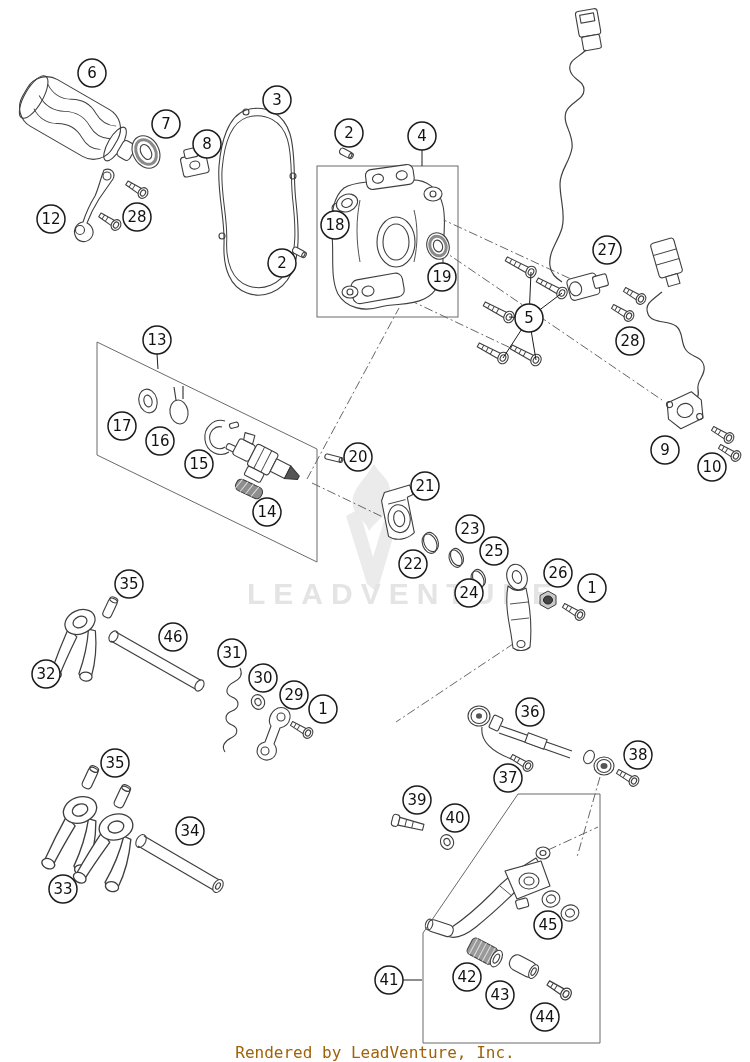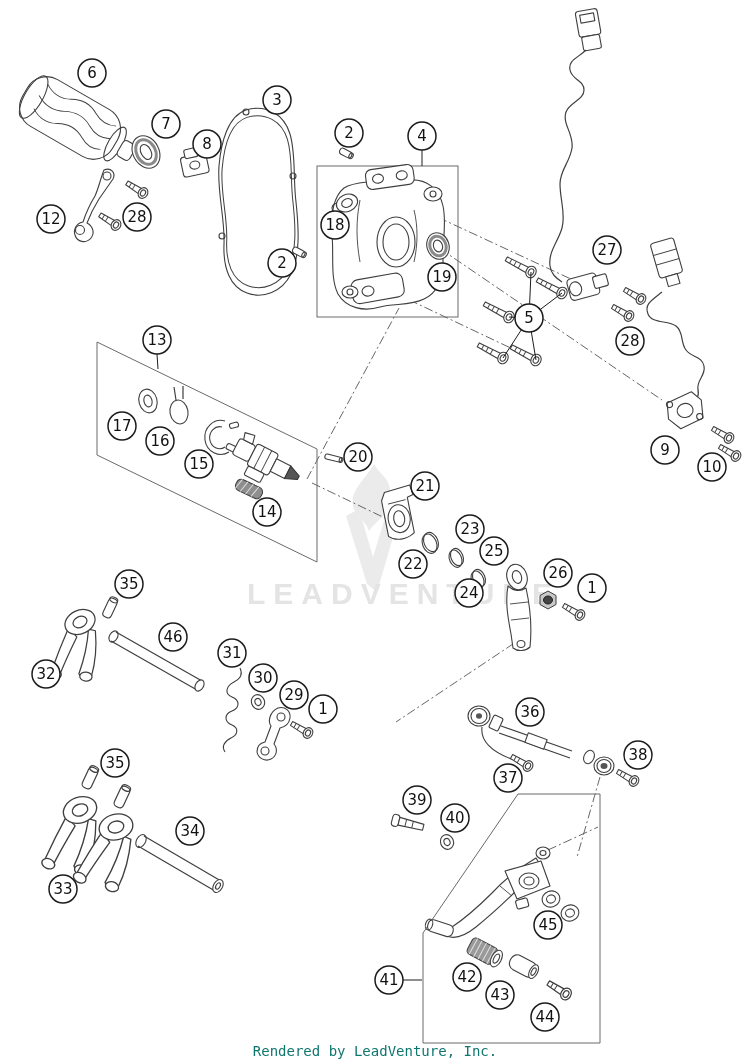--- a/index.html
+++ b/index.html
@@ -14,21 +14,21 @@
   .bx {fill:none;stroke:#6a6a6a;stroke-width:1;}
   .dd {fill:none;stroke:#555;stroke-width:0.9;stroke-dasharray:9 3 2 3;}
   .wm-text{font-family:"Liberation Sans",sans-serif;font-size:30px;font-weight:600;
            letter-spacing:8px;fill:#e4e4e4;}
   .wm-logo{fill:#ebebeb;}
   .callout circle{fill:#fff;stroke:#1c1c1c;stroke-width:1.5;}
   .callout text{font-family:"DejaVu Sans",sans-serif;font-size:15px;fill:#111;
                 text-anchor:middle;}
   .callout line{stroke:#1c1c1c;stroke-width:1;}
   .footer{position:absolute;left:0;right:0;top:1043px;text-align:center;
-          font-family:"DejaVu Sans Mono",monospace;font-size:14px;color:#0f766e;}
+          font-family:"DejaVu Sans Mono",monospace;font-size:16px;color:#a16207;}
 </style>
 </head>
 <body>
 
 <div class="page">
 <svg id="diagram-svg" width="750" height="1062" viewBox="0 0 750 1062">
 
   <defs>
     <g id="bolt">
       <path d="M-4,-3 L-19,-2.2 L-19,2.2 L-4,3 Z" class="p"></path>

